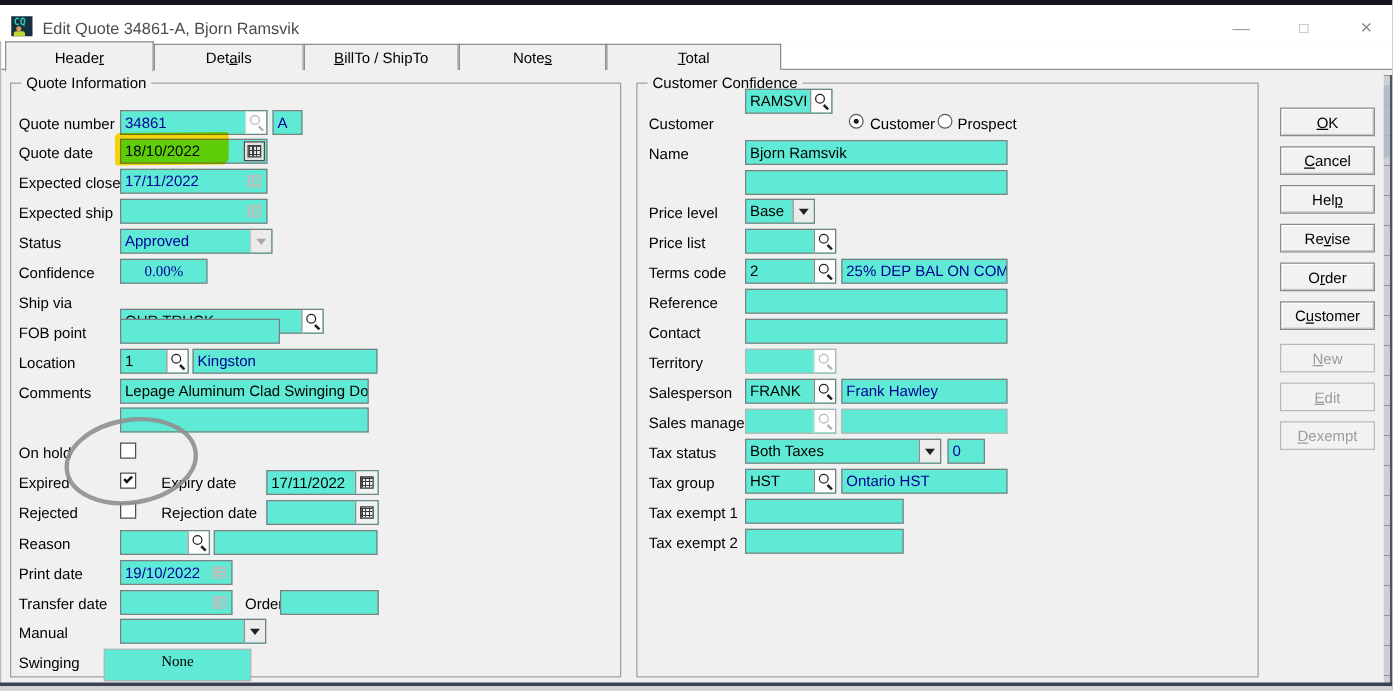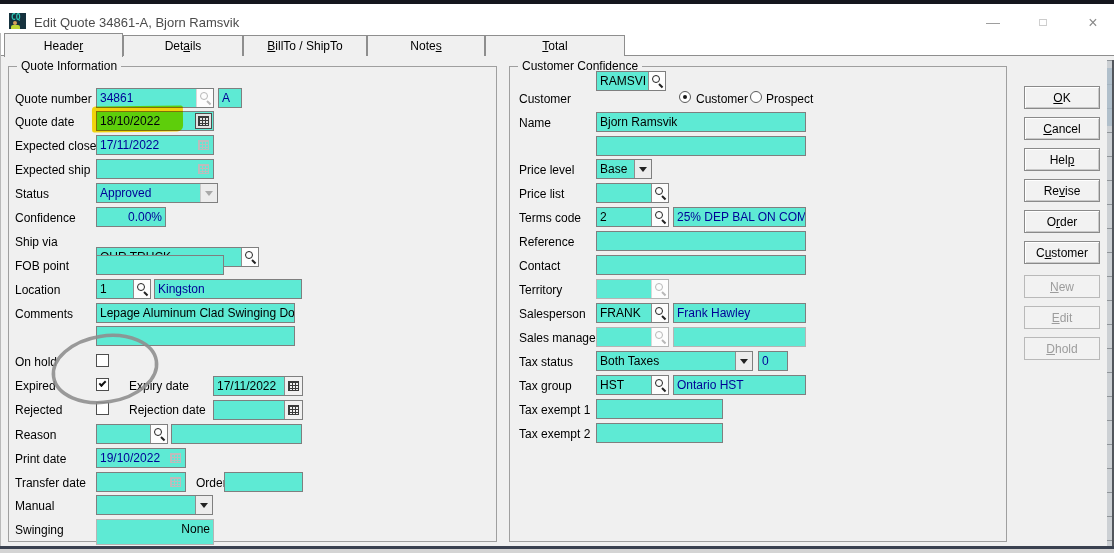--- a/index.html
+++ b/index.html
@@ -30,21 +30,21 @@
   
   .group { position:absolute; border:1px solid #9f9f9f; }
   .legend { position:absolute; top:-8px; left:8px; background:#f0f0f0; padding:0 4px; white-space:nowrap; }
   .lbl { position:absolute; white-space:nowrap; }
 
   
   .fld { position:absolute; height:20px; border:1px solid #7f7f7f; background:#5eead4;
          line-height:18px; padding:0 3px; overflow:hidden; white-space:nowrap; }
   .fld.lite { border-color:#b5b5b5; }
   .blue { color:#000096; }
-  .center { text-align:right; }
+  .center { text-align:center;font-family:Liberation Serif, serif; }
   .has-ic { padding-right:20px; }
 
   
   .mag { position:absolute; right:0; top:0; width:17px; height:18px; background:#fdfdfd;
          border-left:1px solid #8e8e8e; }
   .mag::before { content:""; position:absolute; left:3px; top:3px; width:6px; height:6px;
                  border:1.5px solid #222; border-radius:50%; }
   .mag::after  { content:""; position:absolute; left:10px; top:11px; width:5px; height:2px;
                  background:#222; transform:rotate(45deg); transform-origin:0 50%; }
   .mag.dis { border-left-color:#d8d8d8; }
@@ -270,21 +270,21 @@
       <span></span>
     </div>
 
     <span class="lbl" style="left:6px;top:432px">Manual</span>
     <div class="fld has-ic" style="left:87px;top:428px;width:117px">
       <span></span>
       <span class="dd"></span>
     </div>
 
     <span class="lbl" style="left:6px;top:456px">Swinging</span>
-    <div class="fld lite center" style="left:87px;top:452px;width:118px;height:26px">
+    <div class="fld lite center" style="left:74px;top:452px;width:118px;height:26px">
       <span>None</span>
     </div>
   </div>
 
   <div class="group" style="left:509px;top:66px;width:498px;height:476px">
     <span class="legend">Customer Confidence</span>
 
     <span class="lbl" style="left:9px;top:25px">Customer</span>
     <div class="fld has-ic" style="left:86px;top:4px;width:70px">
       <span>RAMSVI</span>
@@ -405,21 +405,21 @@
   <div class="btn" style="top:241px">
       <span><span>C</span><span class="u">u</span><span>stomer</span></span>
     </div>
   <div class="btn dis" style="top:275px">
       <span><span></span><span class="u">N</span><span>ew</span></span>
     </div>
   <div class="btn dis" style="top:306px">
       <span><span></span><span class="u">E</span><span>dit</span></span>
     </div>
   <div class="btn dis" style="top:337px">
-      <span><span></span><span class="u">D</span><span>hold</span></span>
+      <span><span></span><span class="u">D</span><span>exempt</span></span>
     </div>
 
   <div class="hl"></div>
   <svg class="circle-anno" viewBox="0 0 114 76">
     <ellipse cx="57" cy="38" rx="52" ry="33" fill="none" stroke="#8f8f8f" stroke-width="3.5" stroke-linecap="round" transform="rotate(-9 57 38)" opacity="0.9"></ellipse>
   </svg>
 
   <div class="ledge"></div>
   <div class="rband"></div>
   <div class="bband"></div>

